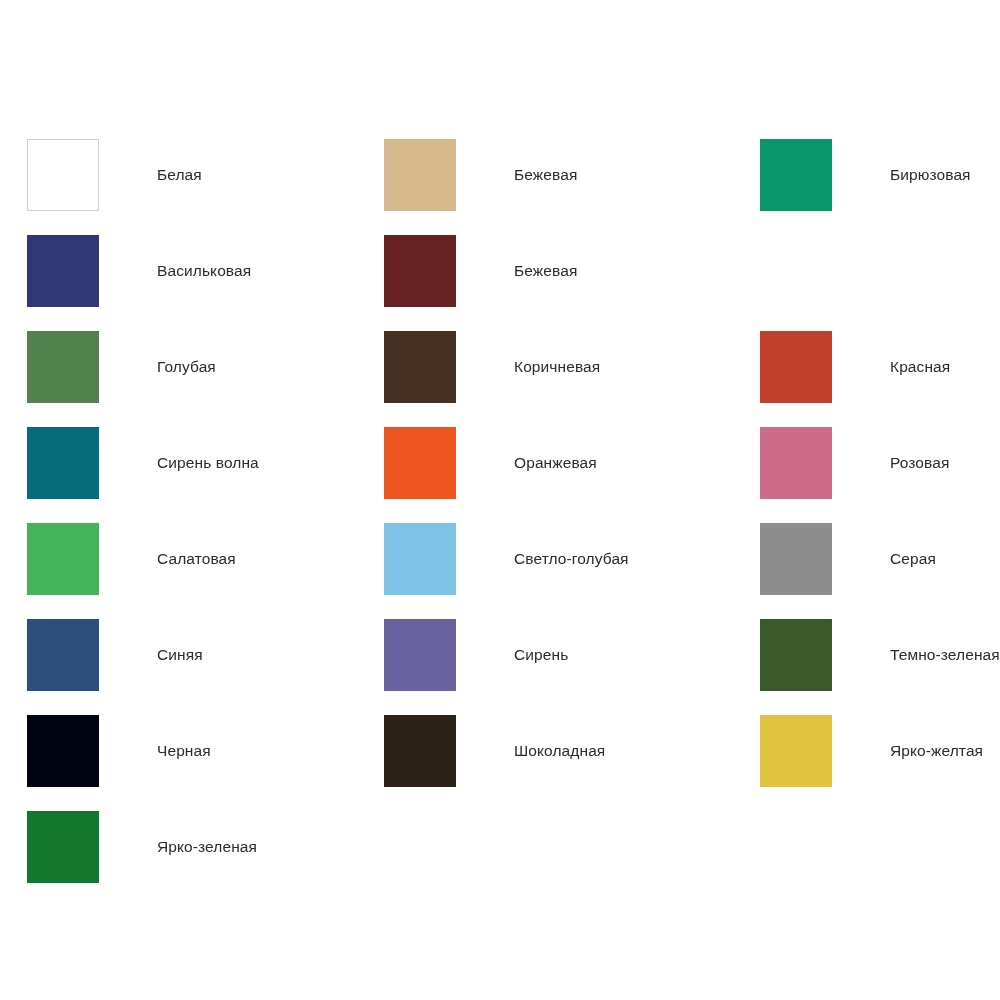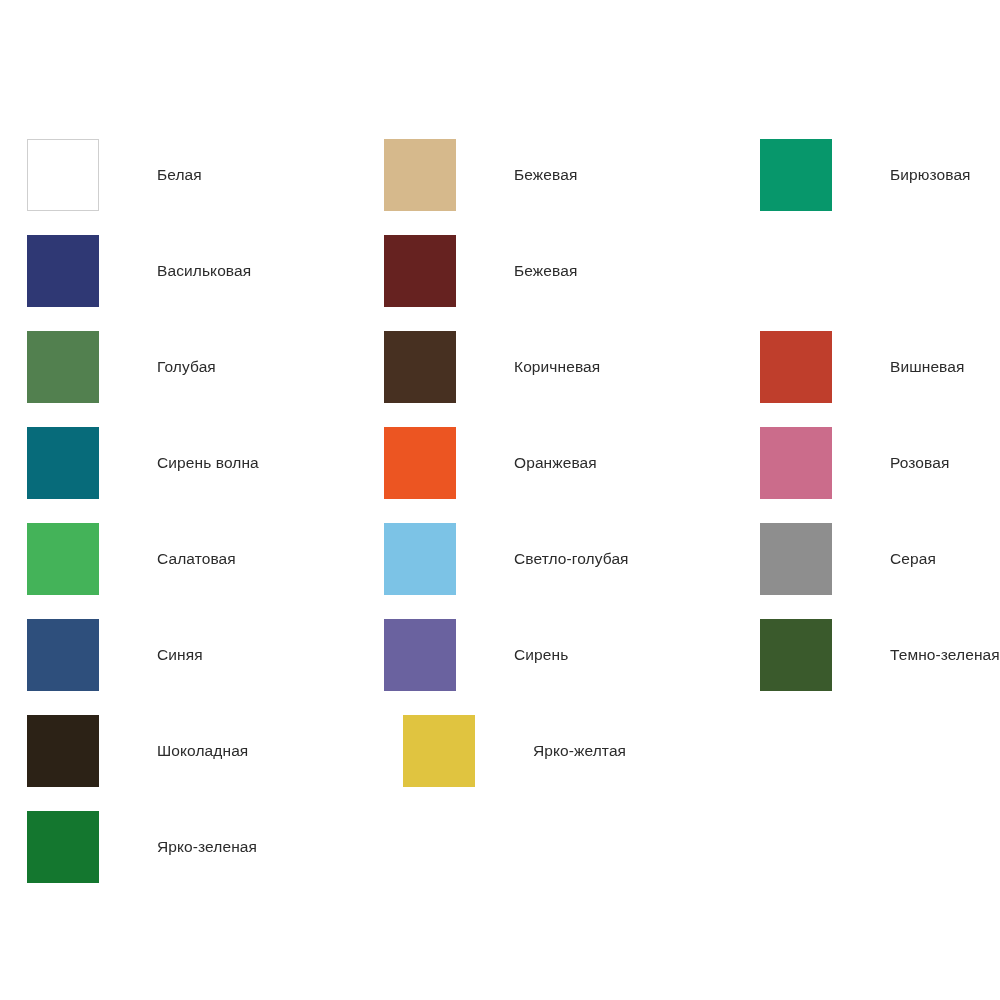--- a/index.html
+++ b/index.html
@@ -97,21 +97,21 @@
     <div class="palette-cell col-1">
       <span class="swatch" style="background-color: rgb(82, 128, 79);"></span>
       <span class="swatch-label">Голубая</span>
     </div>
     <div class="palette-cell col-2">
       <span class="swatch" style="background-color: rgb(71, 48, 33);"></span>
       <span class="swatch-label">Коричневая</span>
     </div>
     <div class="palette-cell col-3">
       <span class="swatch" style="background-color: rgb(191, 62, 44);"></span>
-      <span class="swatch-label">Вишневая</span>
+      <span class="swatch-label">Красная</span>
     </div>
   </div>
 
   <div class="palette-row">
     <div class="palette-cell col-1">
       <span class="swatch" style="background-color: rgb(7, 107, 122);"></span>
       <span class="swatch-label">Сирень волна</span>
     </div>
     <div class="palette-cell col-2">
       <span class="swatch" style="background-color: rgb(236, 85, 34);"></span>
@@ -147,20 +147,24 @@
       <span class="swatch" style="background-color: rgb(106, 98, 159);"></span>
       <span class="swatch-label">Сирень</span>
     </div>
     <div class="palette-cell col-3">
       <span class="swatch" style="background-color: rgb(58, 90, 44);"></span>
       <span class="swatch-label">Темно-зеленая</span>
     </div>
   </div>
 
   <div class="palette-row">
+    <div class="palette-cell col-1">
+      <span class="swatch" style="background-color: rgb(0, 5, 17);"></span>
+      <span class="swatch-label">Черная</span>
+    </div>
     <div class="palette-cell col-2">
       <span class="swatch" style="background-color: rgb(44, 34, 22);"></span>
       <span class="swatch-label">Шоколадная</span>
     </div>
     <div class="palette-cell col-3">
       <span class="swatch" style="background-color: rgb(224, 196, 64);"></span>
       <span class="swatch-label">Ярко-желтая</span>
     </div>
   </div>
 

